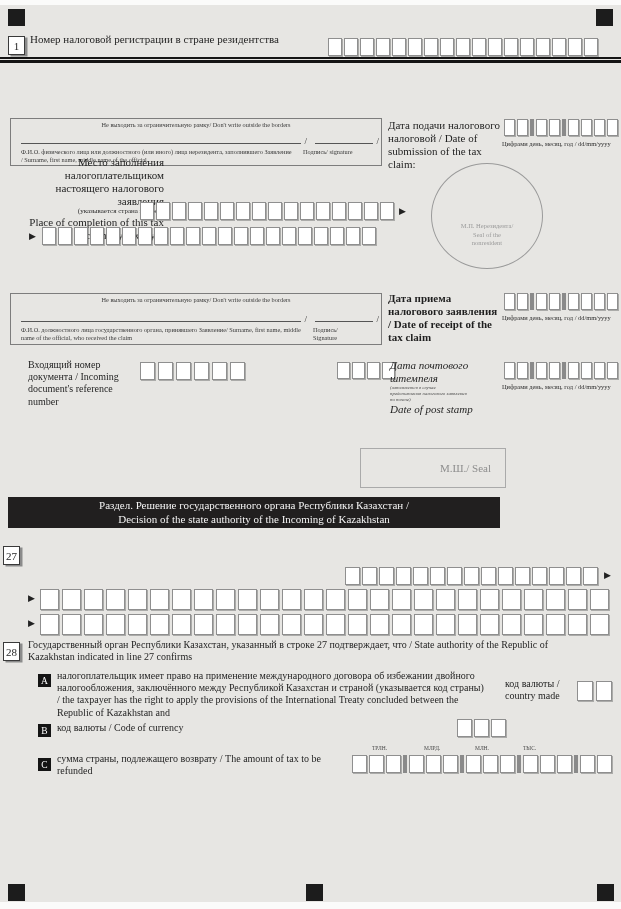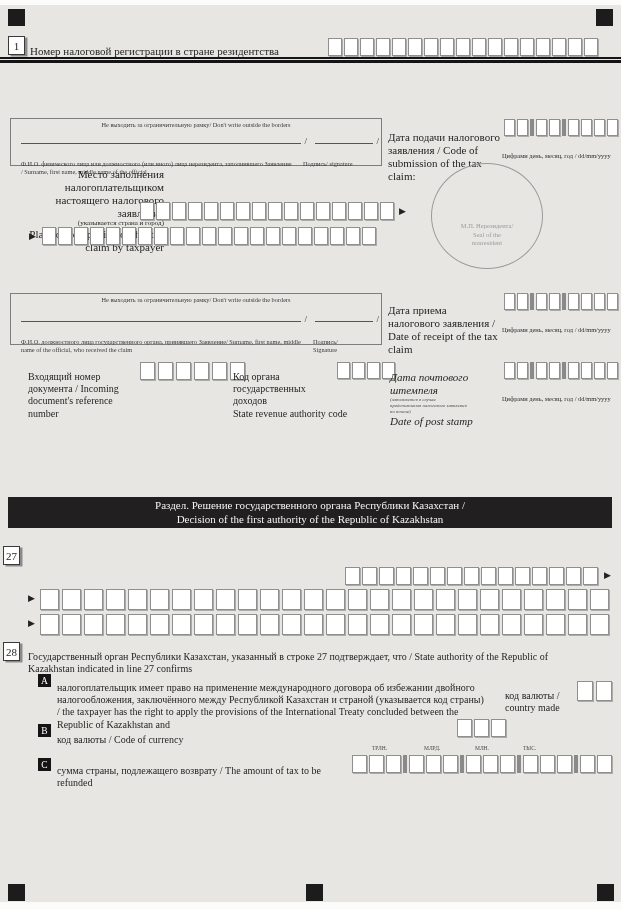--- a/index.html
+++ b/index.html
@@ -1,19 +1,19 @@
 <!DOCTYPE html>
 <html><head>
 <meta charset="utf-8">
 <style>
   html,body{margin:0;padding:0;background:#fff;}
   .page{position:relative;width:621px;height:909px;background:#fbfbfa;overflow:hidden;
         font-family:"Liberation Serif","DejaVu Serif",serif;color:#1f1f1f;}
   .paper{position:absolute;left:0;top:5px;width:621px;height:897px;background:#e7e6e3;}
-  .abs{position:absolute;margin-top:12px;}
+  .abs{position:absolute;}
   .mark{position:absolute;width:17px;height:17px;background:#1c1c1c;}
   .numbox{position:absolute;width:15px;height:17px;background:#fff;border:1px solid #3a3a3a;
           box-shadow:2.5px 1.5px 0 0 #8b8b8b;font-size:11px;display:flex;align-items:center;justify-content:center;}
   .t11{font-size:11px;line-height:1.18;}
   .t10{font-size:10px;line-height:1.22;}
   .t7{font-size:7px;line-height:1.1;color:#2a2a2a;}
   .t63{font-size:6.3px;line-height:1.25;color:#3a3a3a;}
   .tiny{font-size:4.9px;line-height:1.25;color:#4a4a4a;}
   .cells{position:absolute;display:flex;gap:2px;}
   .cells .cell{width:12px;height:16px;background:#fff;border:1px solid #8f8f8f;
@@ -26,21 +26,21 @@
   .cells.cc .cell{width:14px;height:18px;}
   .cells .sep{width:4px;align-self:stretch;background:#8a8a8a;}
   .arr{position:absolute;font-size:9px;color:#222;font-family:"DejaVu Sans",sans-serif;}
   .arr::before{content:"\25B6";}
   .rule{position:absolute;left:0;top:59px;width:621px;height:3px;background:#141414;border-top:1px solid #e7e6e3;box-shadow:0 -2px 0 #141414;}
   .sigbox{position:absolute;left:10px;width:370px;background:#e7e6e3;border:1px solid #7d7d7d;}
   .sigbox .note{position:absolute;left:0;right:0;top:2px;text-align:center;}
   .sigbox .lines{position:absolute;left:10px;right:8px;display:flex;align-items:flex-end;}
   .sline{border-bottom:1px solid #555;height:10px;position:relative;}
   .sline::after{content:"/";position:absolute;right:-6px;bottom:-3px;font-size:9px;color:#333;}
-  .band{position:absolute;left:8px;top:497px;width:604px;height:31px;background:#211f1f;color:#f4f4f4;
+  .band{position:absolute;left:8px;top:497px;width:492px;height:31px;background:#211f1f;color:#f4f4f4;
         display:flex;flex-direction:column;align-items:center;justify-content:center;font-size:11px;line-height:1.25;}
   .badge{position:absolute;width:13px;height:13px;background:#141414;color:#fff;font-size:9.5px;
          display:flex;align-items:center;justify-content:center;}
   .circle{position:absolute;left:431px;top:163px;width:110px;height:104px;border:1px solid #9a9a9a;border-radius:50%;
           display:flex;align-items:center;justify-content:center;text-align:center;}
   .circle .ct{margin-top:38px;font-size:6.5px;line-height:1.3;color:#9a9a9a;}
   .sealbox{position:absolute;left:360px;top:448px;width:146px;height:40px;border:1px solid #aaa;
            display:flex;align-items:center;justify-content:flex-end;padding-right:14px;box-sizing:border-box;
            font-size:11px;color:#8d8d8d;}
   .caption{font-size:6.4px;color:#2f2f2f;white-space:nowrap;}
@@ -84,21 +84,21 @@
   <div class="sigbox" style="top:118px;height:46px;">
     <div class="note t63">Не выходить за ограничительную рамку/ Don't write outside the borders</div>
     <div class="lines" style="top:14px;">
       <div class="sline" style="flex:1;margin-right:14px;"></div>
       <div class="sline" style="width:58px;"></div>
     </div>
     <div class="abs t63" style="left:10px;top:29px;width:272px;">Ф.И.О. физического лица или должностного (или иного) лица нерезидента, заполнившего Заявление / Surname, first name, middle name of the official.</div>
     <div class="abs t63" style="left:292px;top:29px;width:72px;">Подпись/ signature</div>
   </div>
 
-  <div class="abs t11" style="left:388px;top:119px;width:113px;">Дата подачи налогового заявления / Code of submission of the tax claim:</div>
+  <div class="abs t11" style="left:388px;top:119px;width:113px;">Дата подачи налогового налоговой / Date of submission of the tax claim:</div>
   <div class="cells small" style="left:504px;top:119px;">
       <div class="cell"></div>
       <div class="cell"></div>
       <div class="sep"></div>
       <div class="cell"></div>
       <div class="cell"></div>
       <div class="sep"></div>
       <div class="cell"></div>
       <div class="cell"></div>
       <div class="cell"></div>
@@ -166,21 +166,21 @@
   <div class="sigbox" style="top:293px;height:50px;">
     <div class="note t63">Не выходить за ограничительную рамку/ Don't write outside the borders</div>
     <div class="lines" style="top:17px;">
       <div class="sline" style="flex:1;margin-right:14px;"></div>
       <div class="sline" style="width:58px;"></div>
     </div>
     <div class="abs t63" style="left:10px;top:32px;width:282px;">Ф.И.О. должностного лица государственного органа, принявшего Заявление/ Surname, first name, middle name of the official, who received the claim</div>
     <div class="abs t63" style="left:302px;top:32px;width:50px;">Подпись/ Signature</div>
   </div>
 
-  <div class="abs t11" style="left:388px;top:292px;width:113px;">Дата приема налогового заявления / Date of receipt of the tax claim</div>
+  <div class="abs t11" style="left:388px;top:292px;width:113px;font-weight:bold;">Дата приема налогового заявления / Date of receipt of the tax claim</div>
   <div class="cells small" style="left:504px;top:293px;">
       <div class="cell"></div>
       <div class="cell"></div>
       <div class="sep"></div>
       <div class="cell"></div>
       <div class="cell"></div>
       <div class="sep"></div>
       <div class="cell"></div>
       <div class="cell"></div>
       <div class="cell"></div>
@@ -191,24 +191,20 @@
   <div class="abs t10" style="left:28px;top:359px;width:108px;">Входящий номер документа / Incoming document's reference number</div>
   <div class="cells w13 gap3" style="left:140px;top:362px;">
       <div class="cell"></div>
       <div class="cell"></div>
       <div class="cell"></div>
       <div class="cell"></div>
       <div class="cell"></div>
       <div class="cell"></div>
     </div>
 
-  <div class="abs t10" style="left:233px;top:359px;width:104px;">
-    <div>Код органа государственных доходов</div>
-    <div class="nowrap">State revenue authority code</div>
-  </div>
   <div class="cells w11" style="left:337px;top:362px;">
       <div class="cell"></div>
       <div class="cell"></div>
       <div class="cell"></div>
       <div class="cell"></div>
     </div>
 
   <div class="abs" style="left:390px;top:359px;width:110px;font-style:italic;">
     <div class="t11">Дата почтового штемпеля</div>
     <div class="tiny">(заполняется в случае</div>
@@ -223,24 +219,27 @@
       <div class="cell"></div>
       <div class="cell"></div>
       <div class="sep"></div>
       <div class="cell"></div>
       <div class="cell"></div>
       <div class="cell"></div>
       <div class="cell"></div>
     </div>
   <div class="abs caption" style="left:502px;top:383px;">Цифрами день, месяц, год / dd/mm/yyyy</div>
 
+  <div class="sealbox">
+    <span>М.Ш./ Seal</span>
+  </div>
 
   <div class="band">
     <div>Раздел. Решение государственного органа Республики Казахстан /</div>
-    <div>Decision of the first authority of the Republic of Kazakhstan</div>
+    <div>Decision of the state authority of the Incoming of Kazakhstan</div>
   </div>
 
   <div class="numbox" style="left:3px;top:546px;">27</div>
   <div class="cells w13" style="left:345px;top:567px;">
       <div class="cell"></div>
       <div class="cell"></div>
       <div class="cell"></div>
       <div class="cell"></div>
       <div class="cell"></div>
       <div class="cell"></div>

